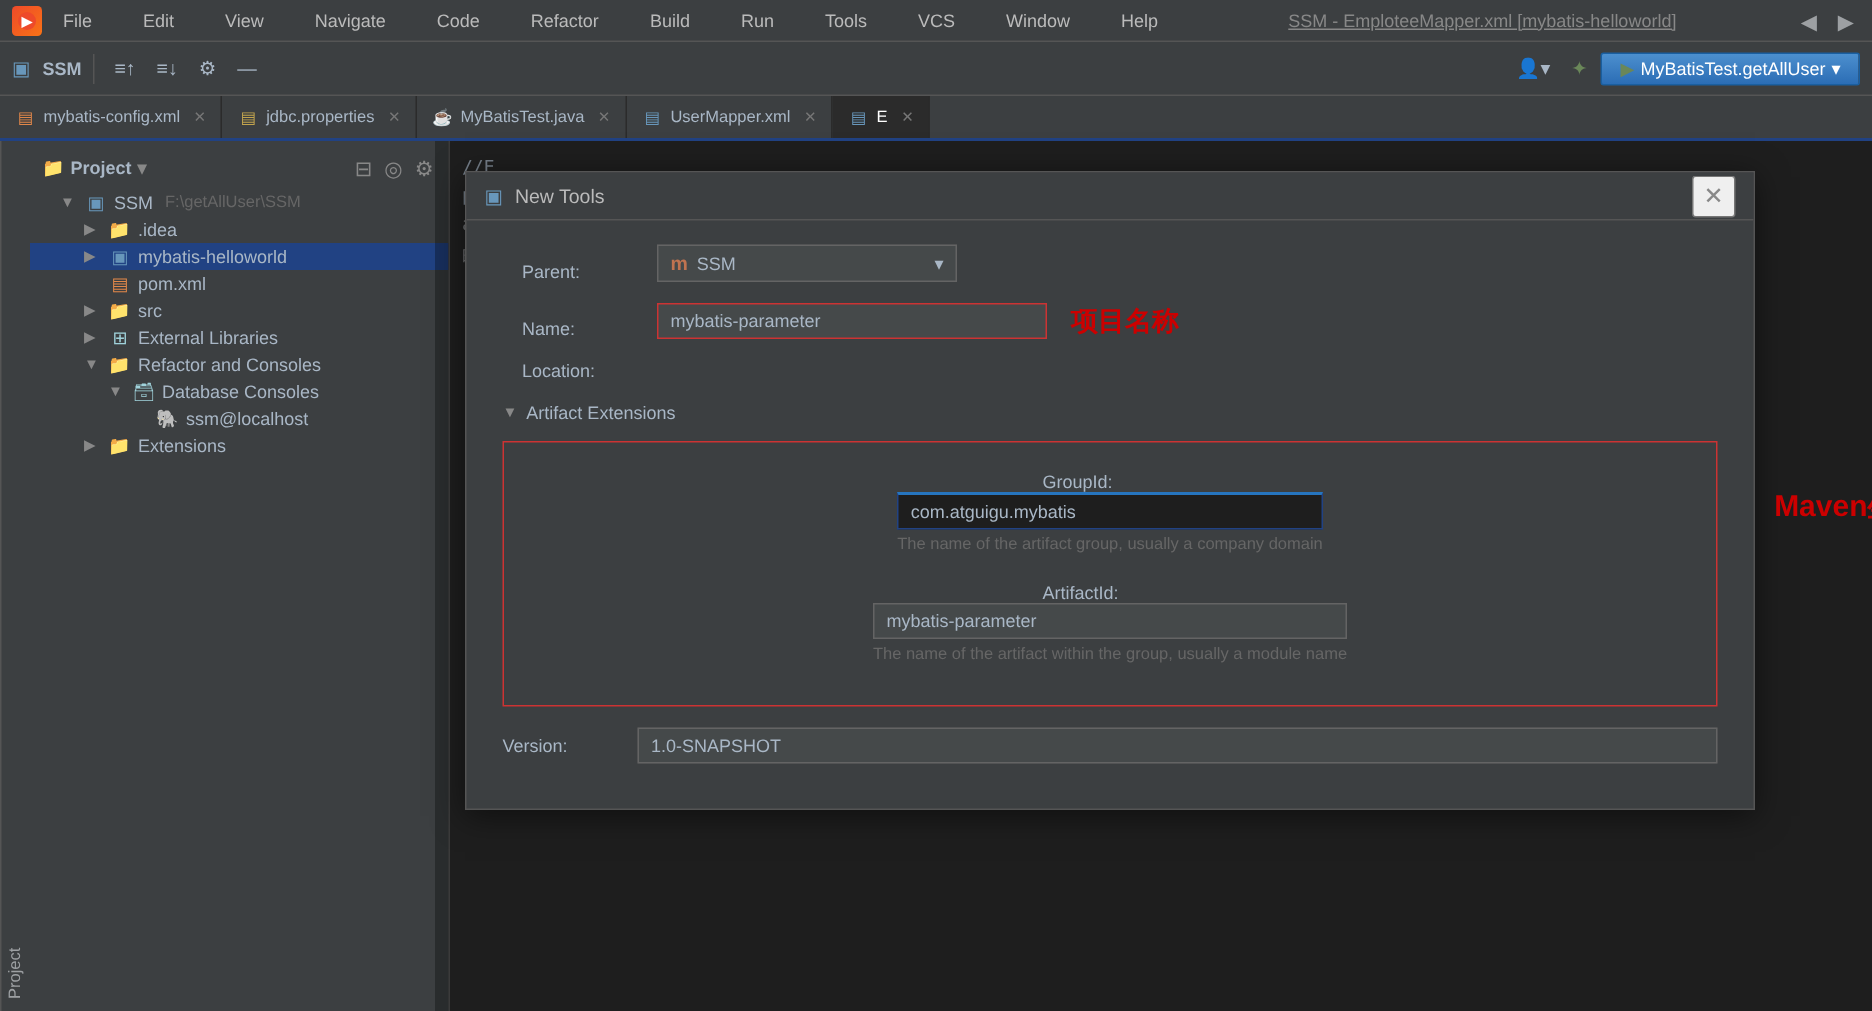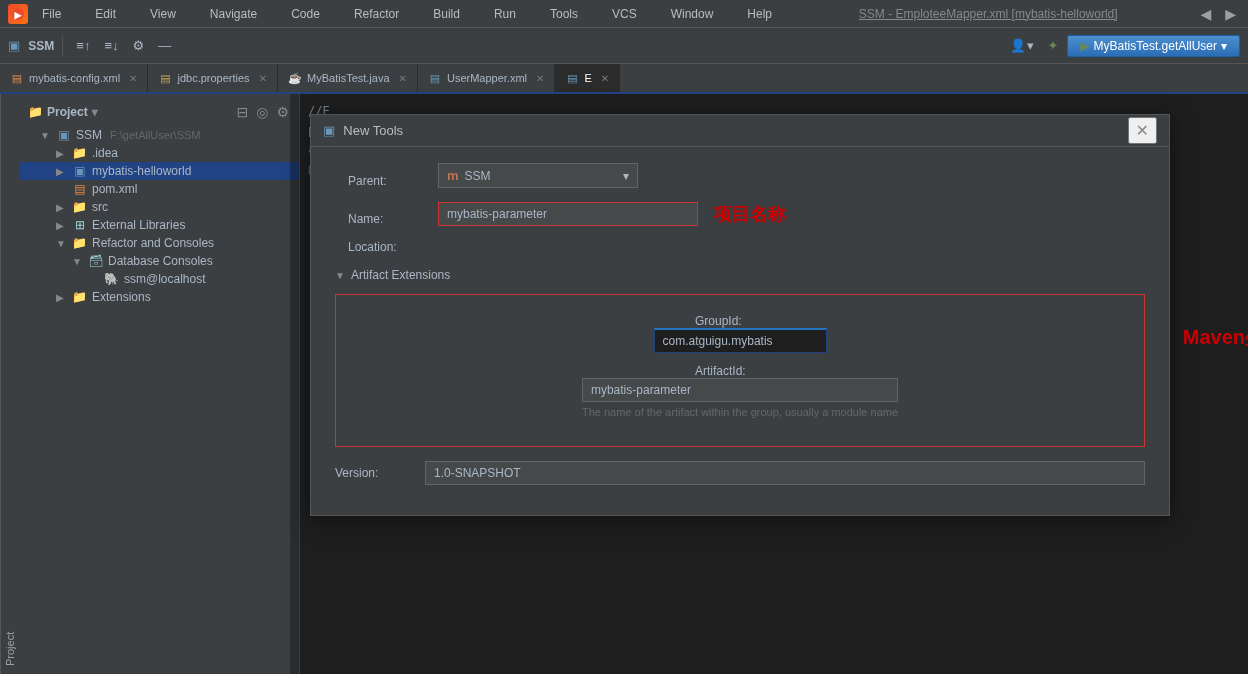--- a/index.html
+++ b/index.html
@@ -629,20 +629,21 @@
         <span class="section-title">Artifact Extensions</span>
       </div>
 
       <div style="position:relative;">
         <div class="artifact-box">
 
           <div class="artifact-row">
             <span class="artifact-label">GroupId:</span>
             <div class="artifact-field-wrap">
               <input class="artifact-input" type="text" value="com.atguigu.mybatis" style="">
+              <div class="artifact-hint">The name of the artifact group, usually a company domain</div>
             </div>
           </div>
 
           <div class="artifact-row">
             <span class="artifact-label">ArtifactId:</span>
             <div class="artifact-field-wrap">
               <input class="artifact-input-normal" type="text" value="mybatis-parameter" style="">
               <div class="artifact-hint">The name of the artifact within the group, usually a module name</div>
             </div>
           </div>

